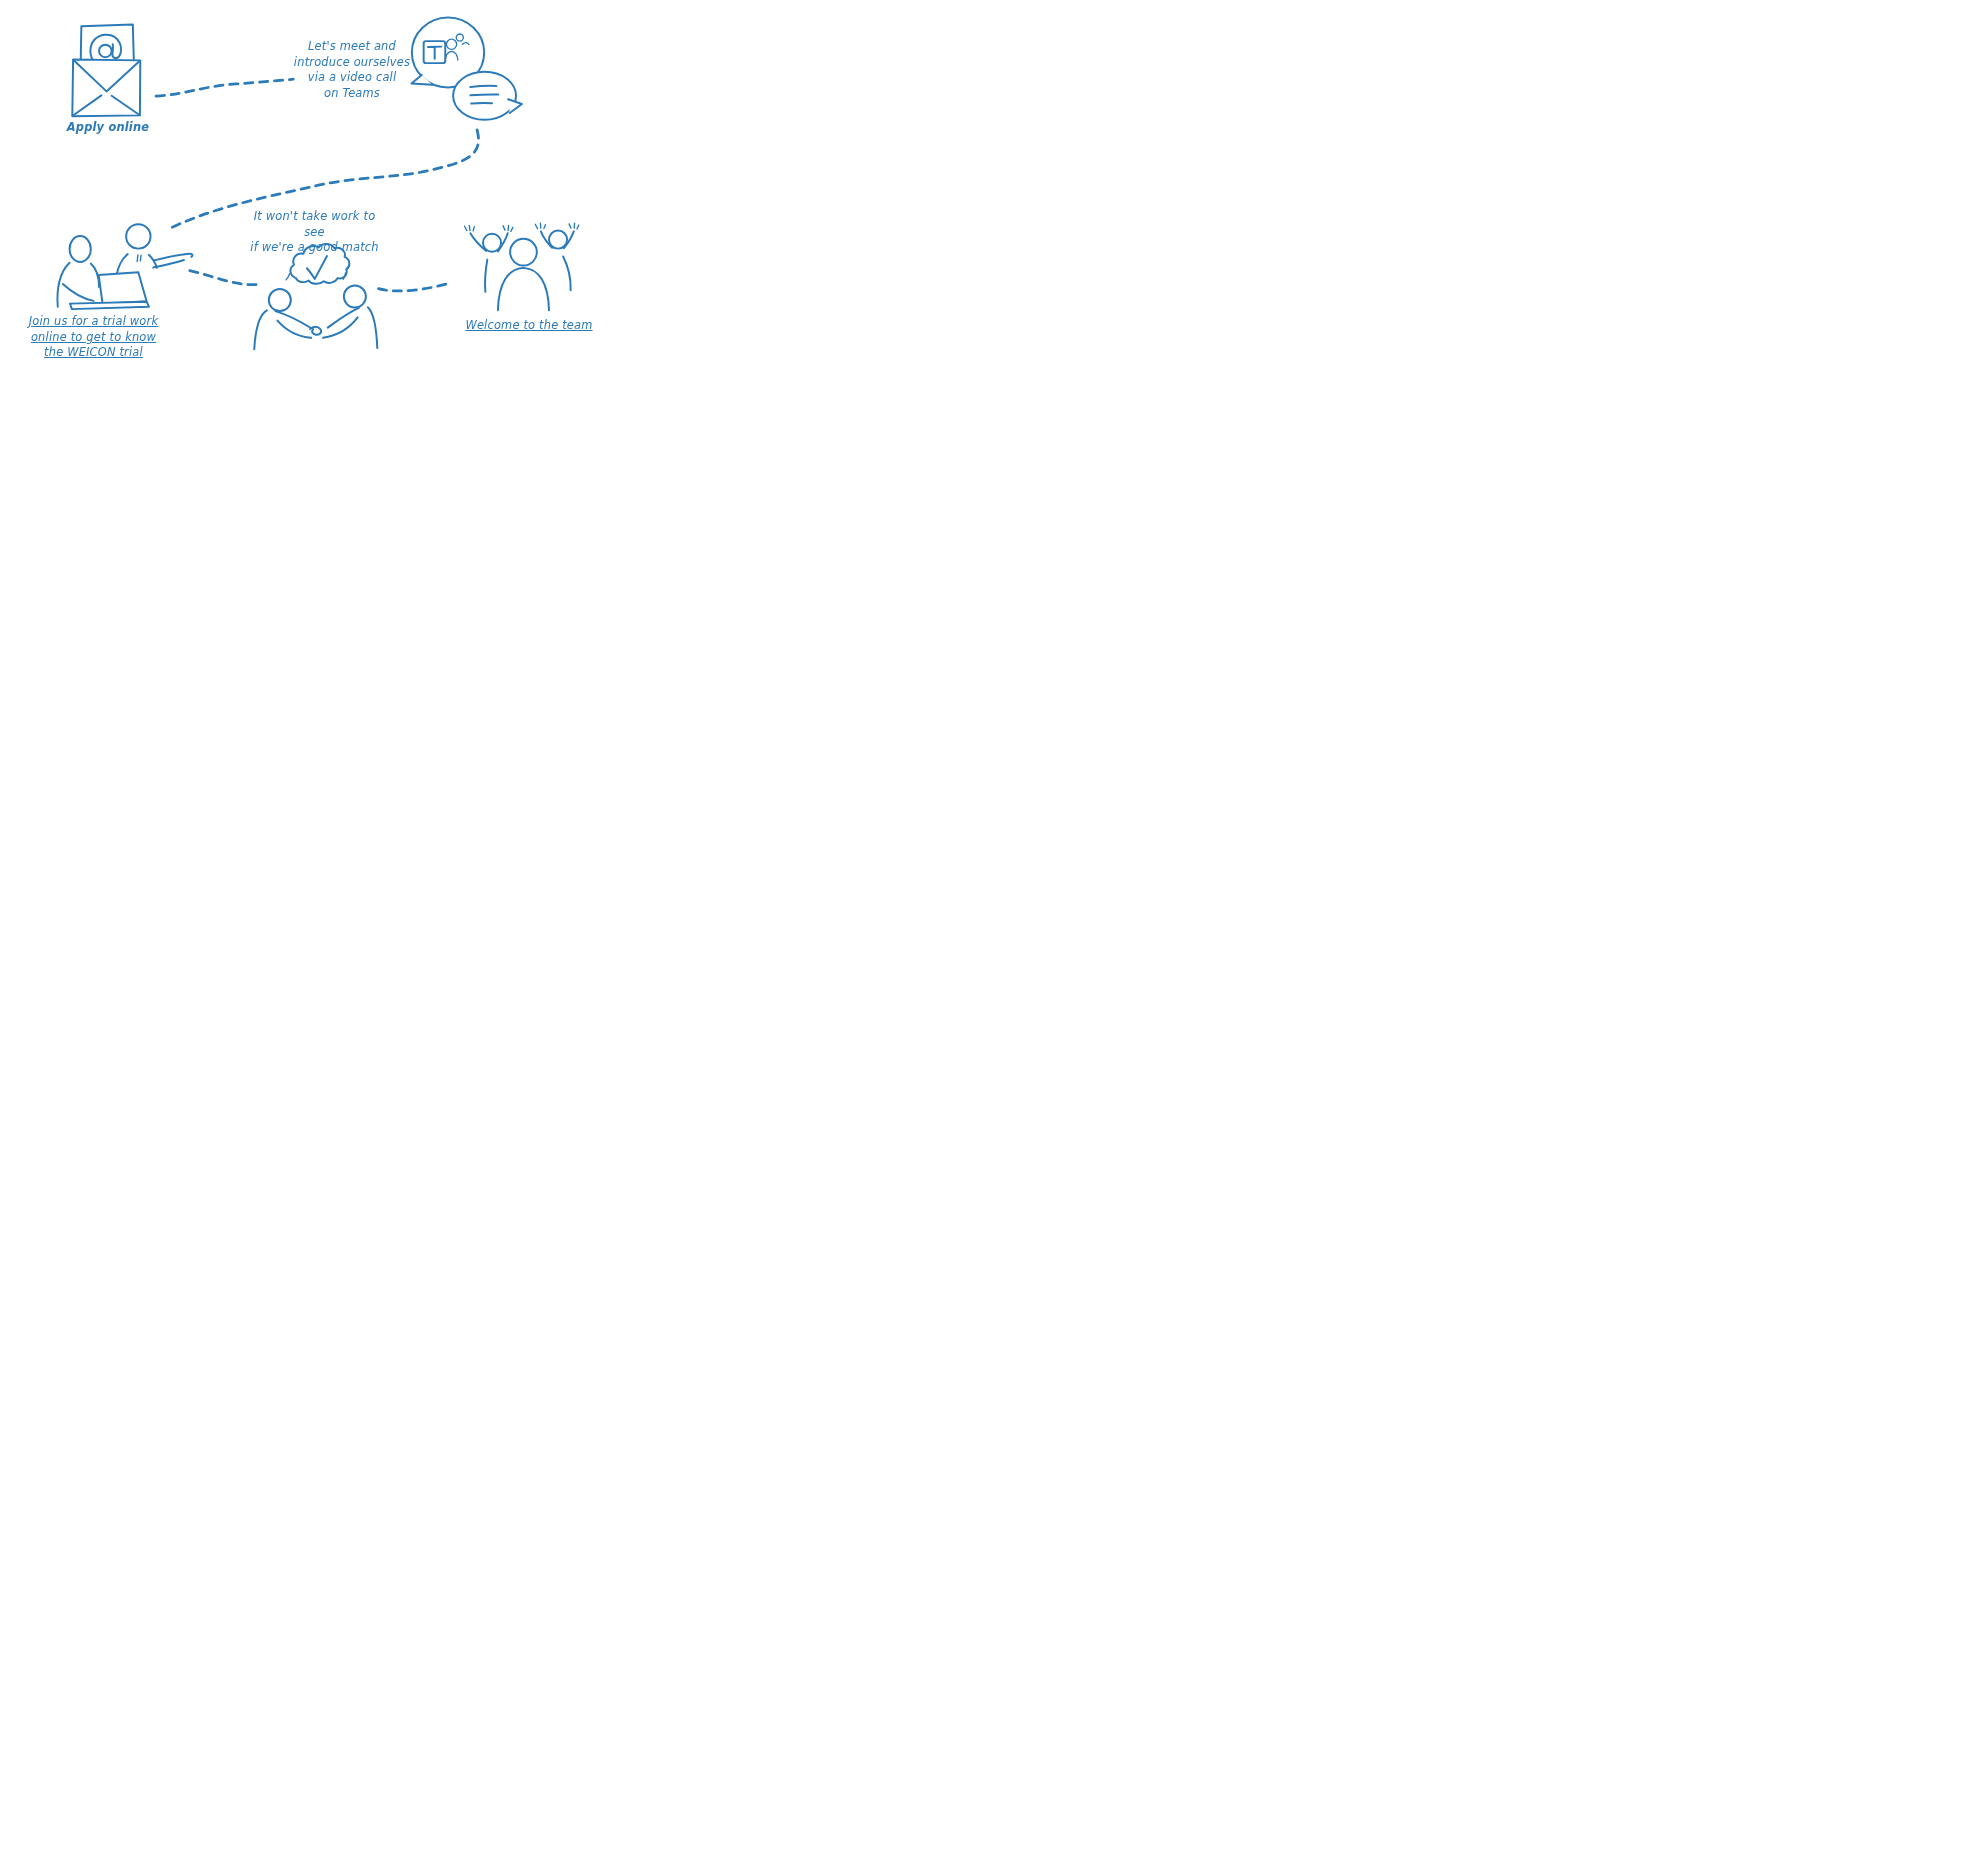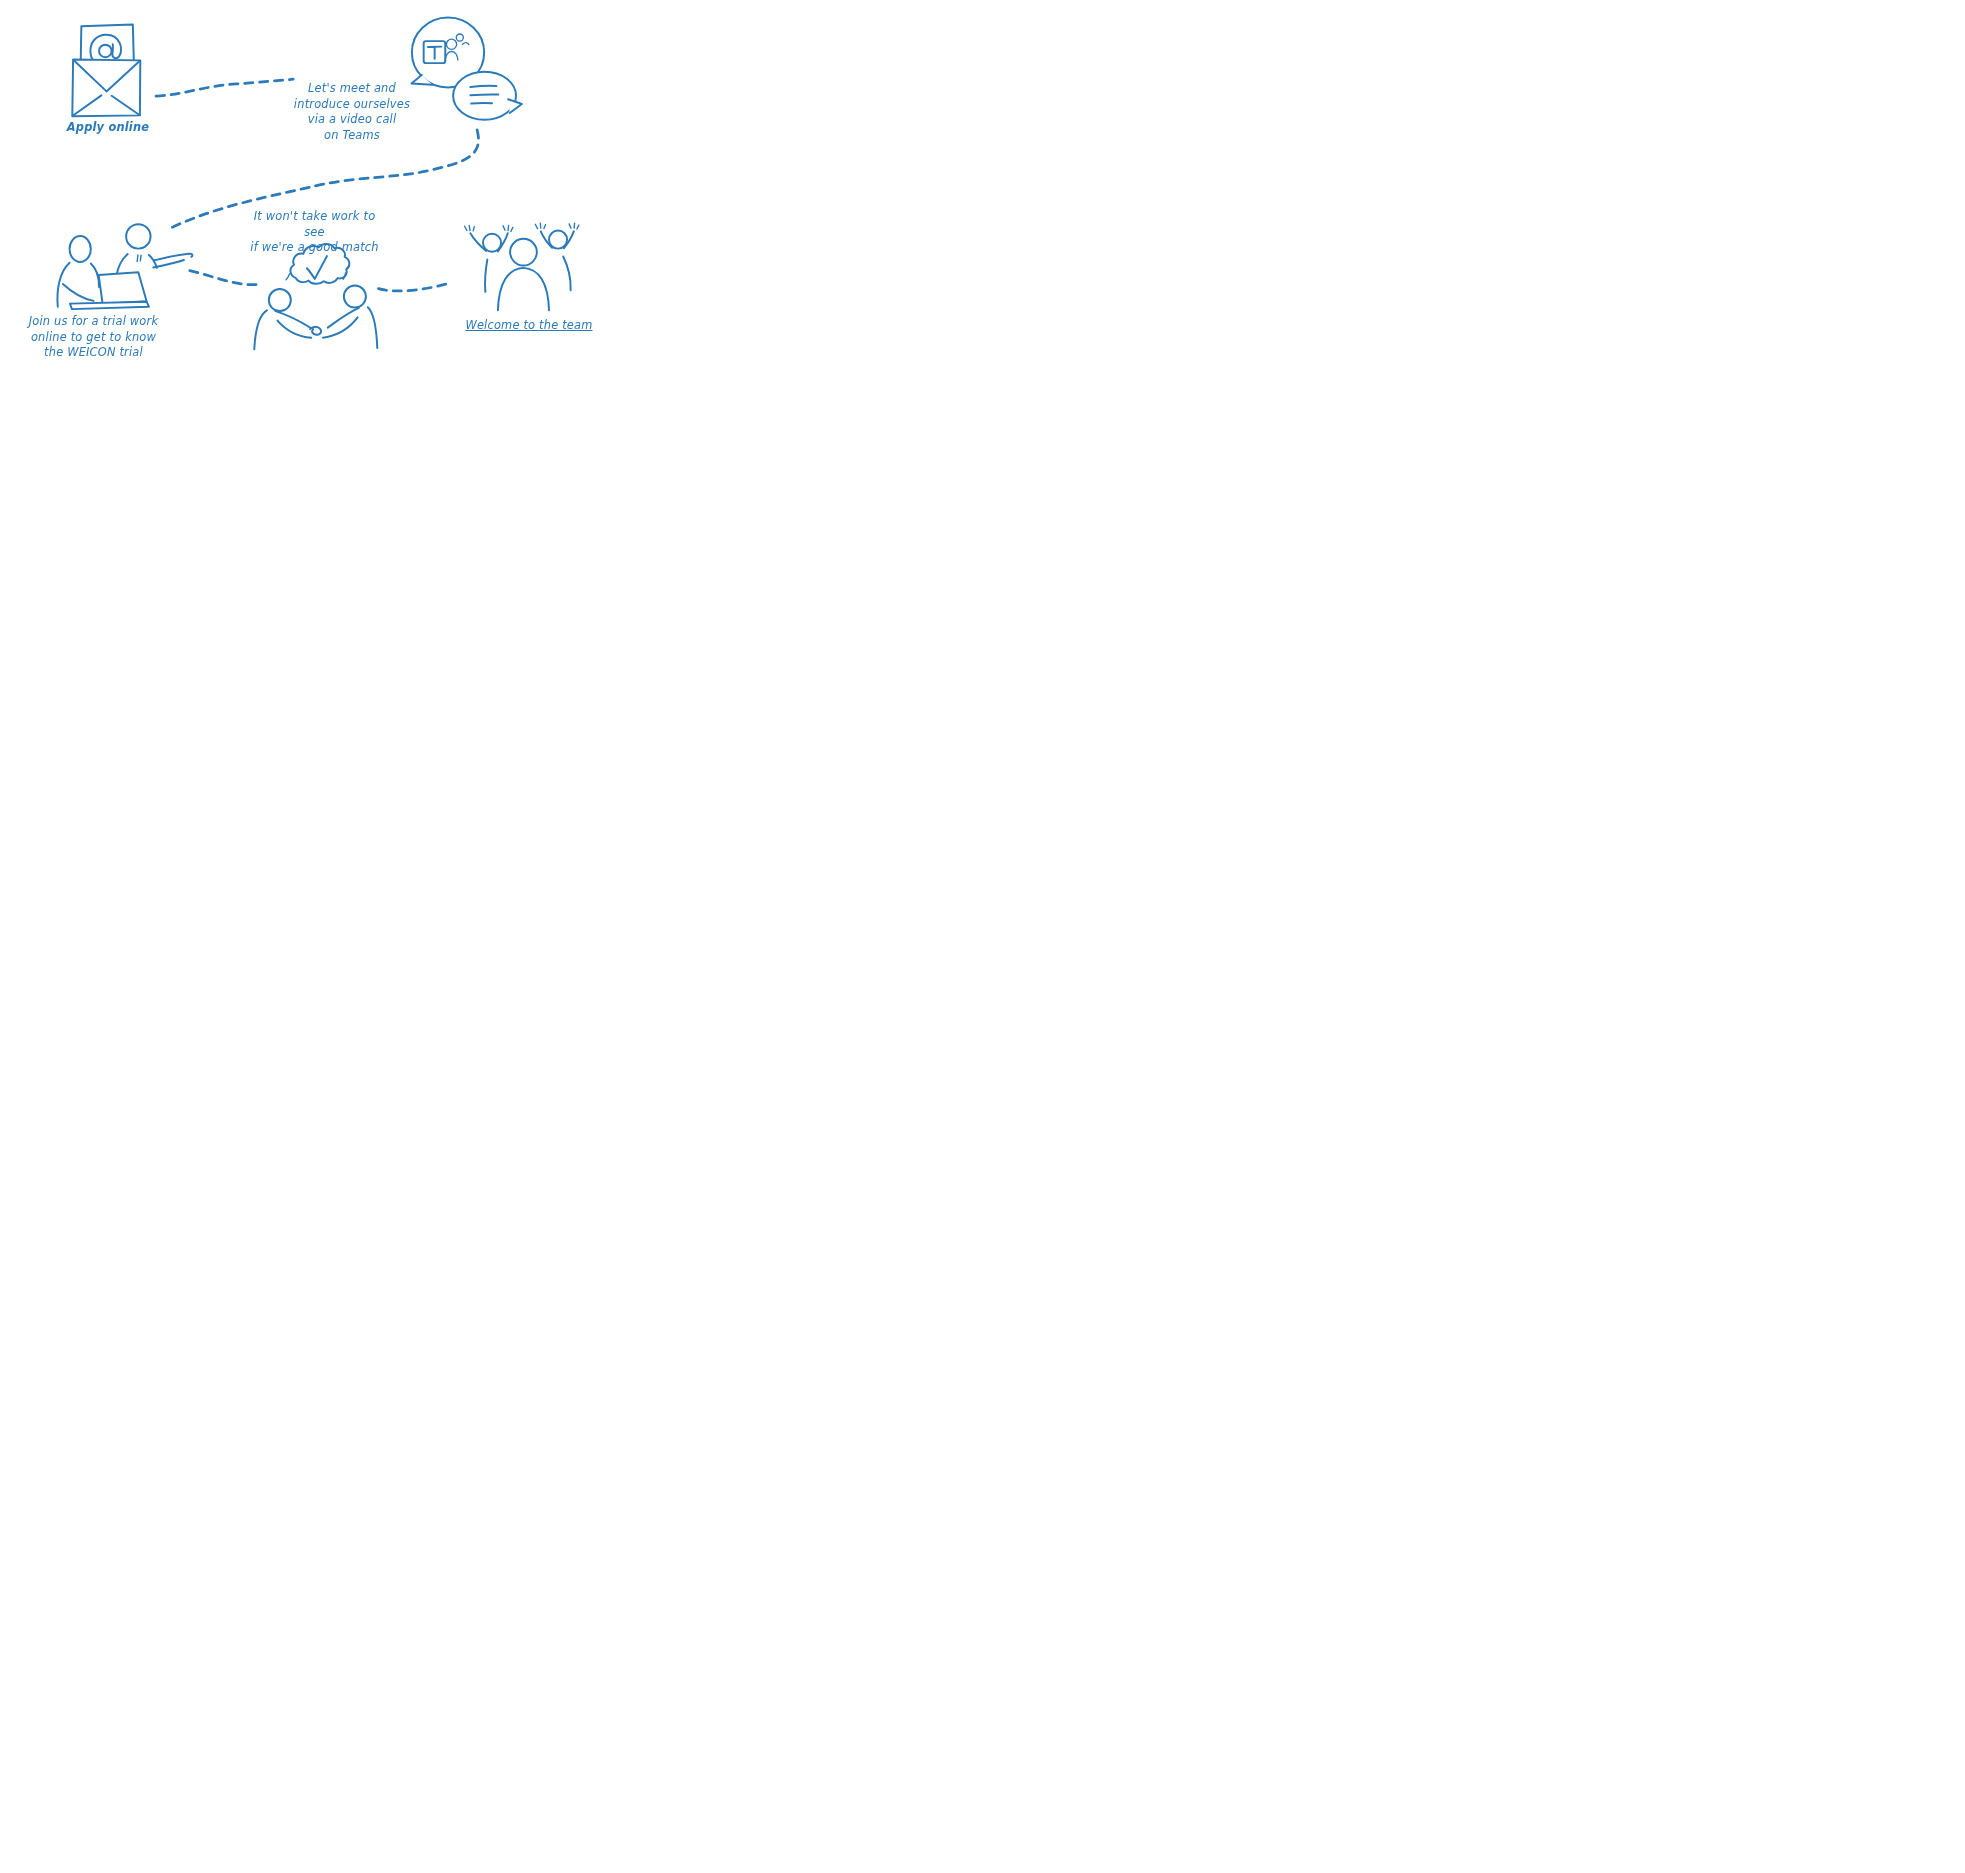--- a/index.html
+++ b/index.html
@@ -116,28 +116,28 @@
       <path class="ink w5" d="M 1433 652 C 1447 680 1453 710 1452 738"></path>
       <circle class="ink w5 fillw" cx="1332" cy="641" r="34"></circle>
       <path class="ink w5 fillw" d="M 1267 789 C 1269 719 1293 683 1332 681 C 1371 683 1395 719 1397 789"></path>
     </g>
   </svg>
 
   <div class="caption" style="left:51px; top:120px; width:114px;font-weight:bold;">
     <div>Apply online</div>
   </div>
 
-  <div class="caption" style="left:291px; top:39px; width:122px;margin-top:42px;">
+  <div class="caption" style="left:291px; top:39px; width:122px;">
     <div>Let's meet and</div>
     <div>introduce ourselves</div>
     <div>via a video call</div>
     <div>on Teams</div>
   </div>
 
-  <div class="caption" style="left:23px; top:314px; width:141px;">
+  <div class="caption" style="left:23px; top:314px; width:141px;text-decoration:underline;">
     <div>Join us for a trial work</div>
     <div>online to get to know</div>
     <div>the WEICON trial</div>
   </div>
 
   <div class="caption" style="left:243px; top:209px; width:143px;">
     <div>It won't take work to see</div>
     <div>if we're a good match</div>
   </div>
 

